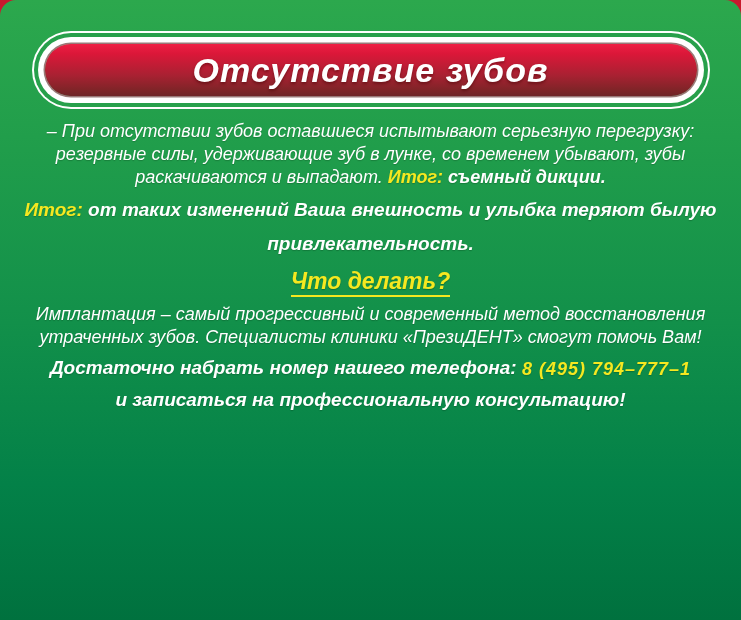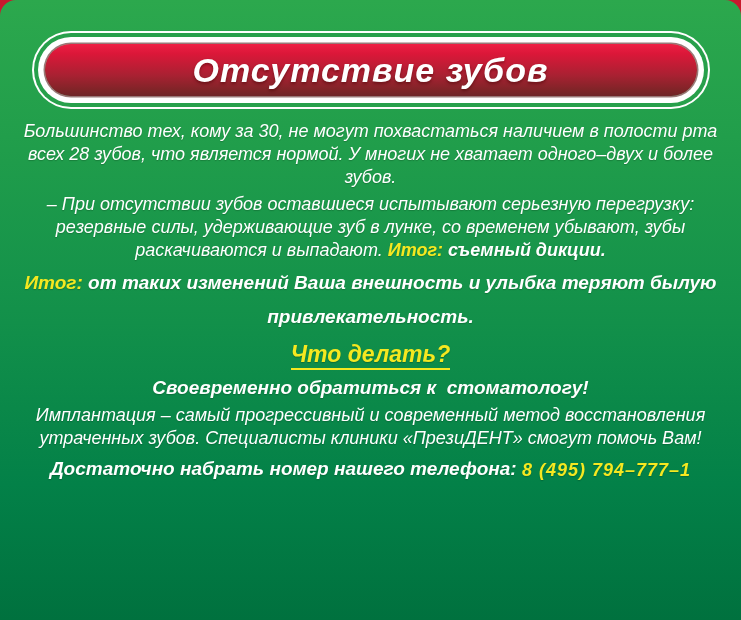--- a/index.html
+++ b/index.html
@@ -102,34 +102,33 @@
 
 <div class="poster">
   <div class="panel">
 
     <div class="pill">
       <span class="title">Отсутствие зубов</span>
     </div>
 
     <div class="content">
 
-      <p class="para">Большинство тех, кому за 30, не могут похвастаться наличием в полости рта всех 28 зубов, что является нормой. У многих не хватает одного–двух и более зубов.</p>
 
 
       <p class="para"><span>– При отсутствии зубов оставшиеся испытывают серьезную перегрузку: резервные силы, удерживающие зуб в лунке, со временем убывают, зубы раскачиваются и выпадают. </span><span class="yellow bold">Итог: </span><span class="bold">съемный дикции.</span></p>
 
 
       <p class="para result-para"><span class="yellow">Итог: </span><span>от таких изменений Ваша внешность и улыбка теряют былую привлекательность.</span></p>
 
       <div class="heading-row">
         <span class="heading">Что делать?</span>
       </div>
 
-      <p class="para bold advice-line">Своевременно обратиться к  стоматологу!</p>
 
       <p class="para">Имплантация – самый прогрессивный и современный метод восстановления утраченных зубов. Специалисты клиники «ПрезиДЕНТ» смогут помочь Вам!</p>
 
       <p class="para bold phone-line"><span>Достаточно набрать номер нашего телефона: </span><span class="phone-number yellow">8 (495) 794–777–1</span></p>
 
+      <p class="para bold cta-line">и записаться на профессиональную консультацию!</p>
 
     </div>
   </div>
 </div>
 
 </body></html>

